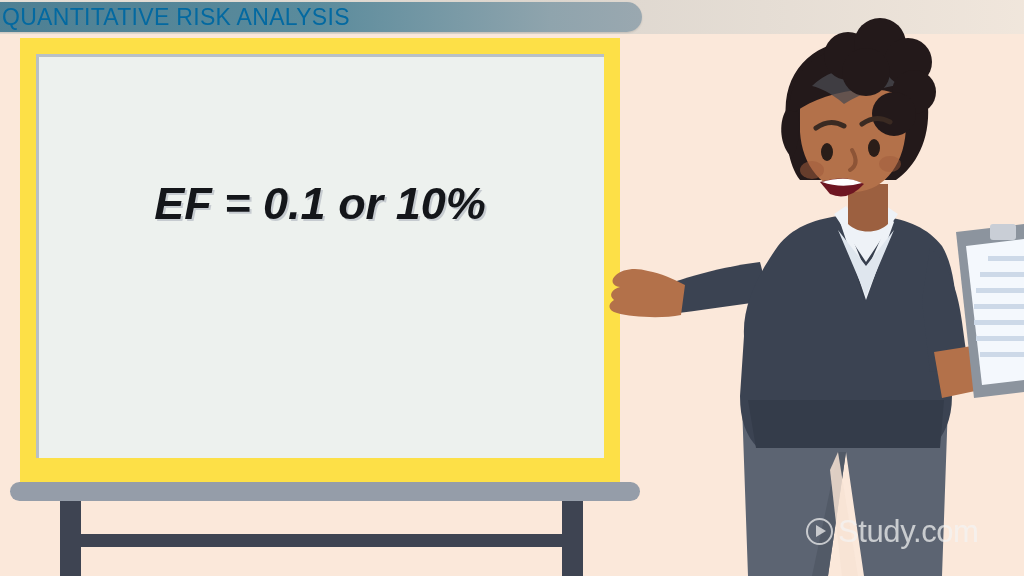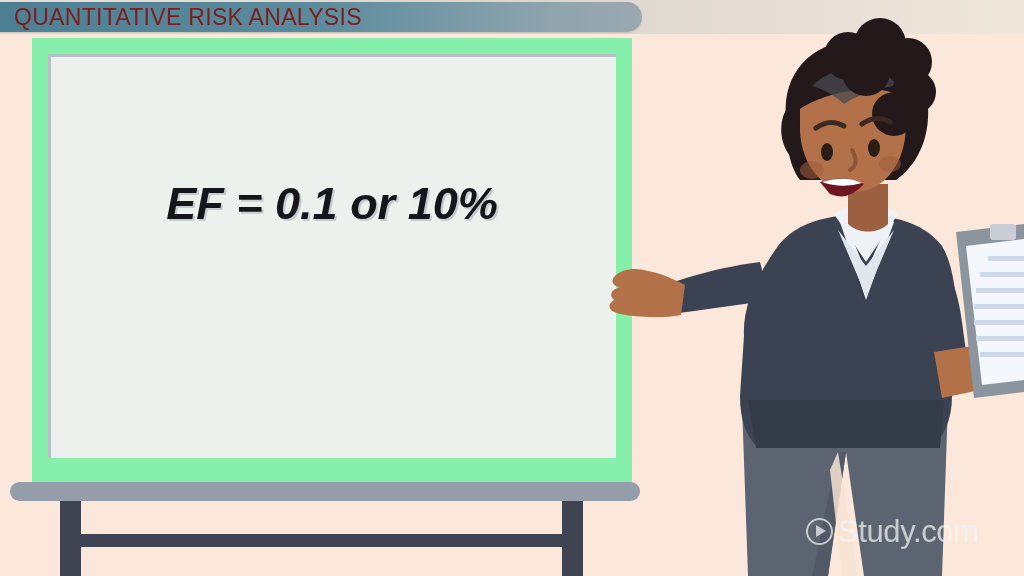--- a/index.html
+++ b/index.html
@@ -27,26 +27,26 @@
   .title-banner {
     position: absolute;
     left: -14px; top: 2px;
     width: 656px; height: 30px;
     border-radius: 15px;
     background: linear-gradient(to right, #4d7f93 0%, #5a8b9c 50%, #8fa4ad 86%, #9aa8b0 100%);
     box-shadow: 0 1px 2px rgba(0,0,0,.12);
   }
   .title-text {
     position: absolute;
-    left: 14px; top: 0px;
+    left: 2px; top: 0px;
     height: 34px;
     line-height: 34px;
     font-size: 23px;
     letter-spacing: .3px;
-    color: #7f1d1d;
+    color: #0369a1;
     white-space: nowrap;
   }
 
   
   .easel-leg-left {
     position: absolute;
     left: 60px; top: 498px;
     width: 21px; height: 78px;
     background: #3e4452;
   }
@@ -66,23 +66,23 @@
     position: absolute;
     left: 10px; top: 482px;
     width: 630px; height: 19px;
     border-radius: 10px;
     background: #959da9;
   }
 
   
   .board-frame {
     position: absolute;
-    left: 32px; top: 38px;
+    left: 20px; top: 38px;
     width: 600px; height: 446px;
-    background: #86efac;
+    background: #fde047;
   }
   .board-inner {
     position: absolute;
     left: 16px; top: 16px;
     right: 16px; bottom: 26px;
     background: #edf1ee;
     box-shadow: inset 3px 3px 0 rgba(120,132,150,.45);
   }
   .board-line {
     position: absolute;

